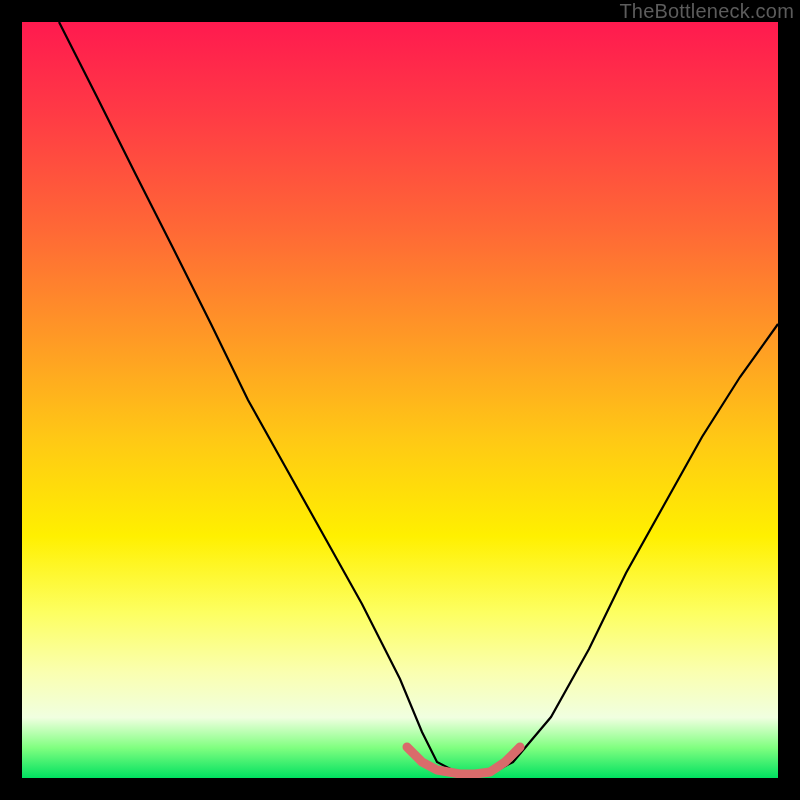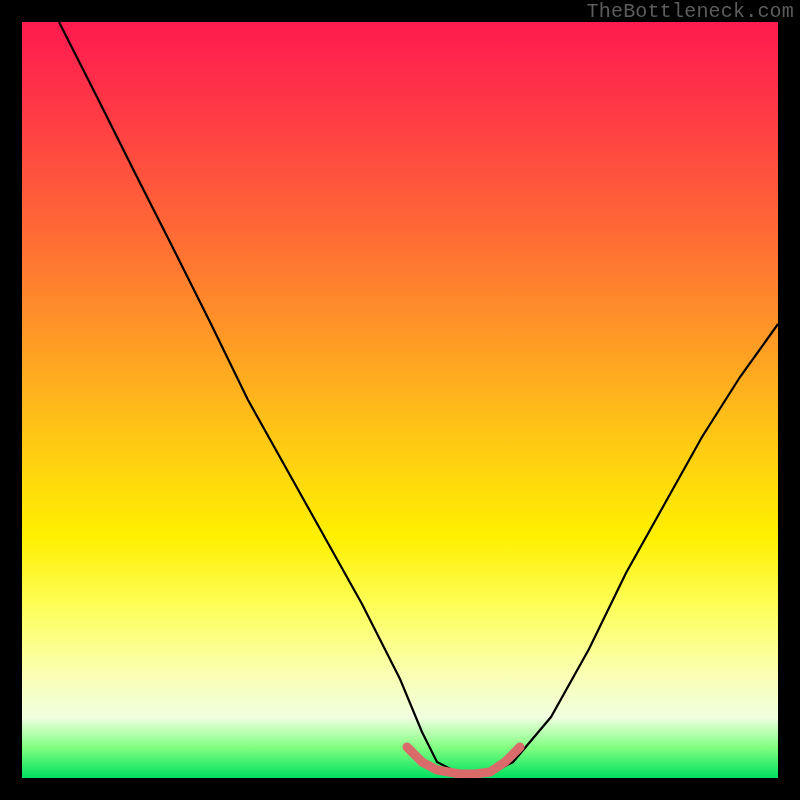--- a/index.html
+++ b/index.html
@@ -43,21 +43,20 @@
     height: 100%;
   }
   .watermark {
     position: absolute;
     top: 0;
     right: 6px;
     color: #5c5c5c;
     font-size: 20px;
     font-weight: 500;
     letter-spacing: 0.2px;
-    font-family: Liberation Mono, monospace;
   }
 </style>
 </head>
 <body>
 
 <div class="watermark">TheBottleneck.com</div>
 
 <div class="plot-area">
 
   <div class="gradient-bg"></div>

